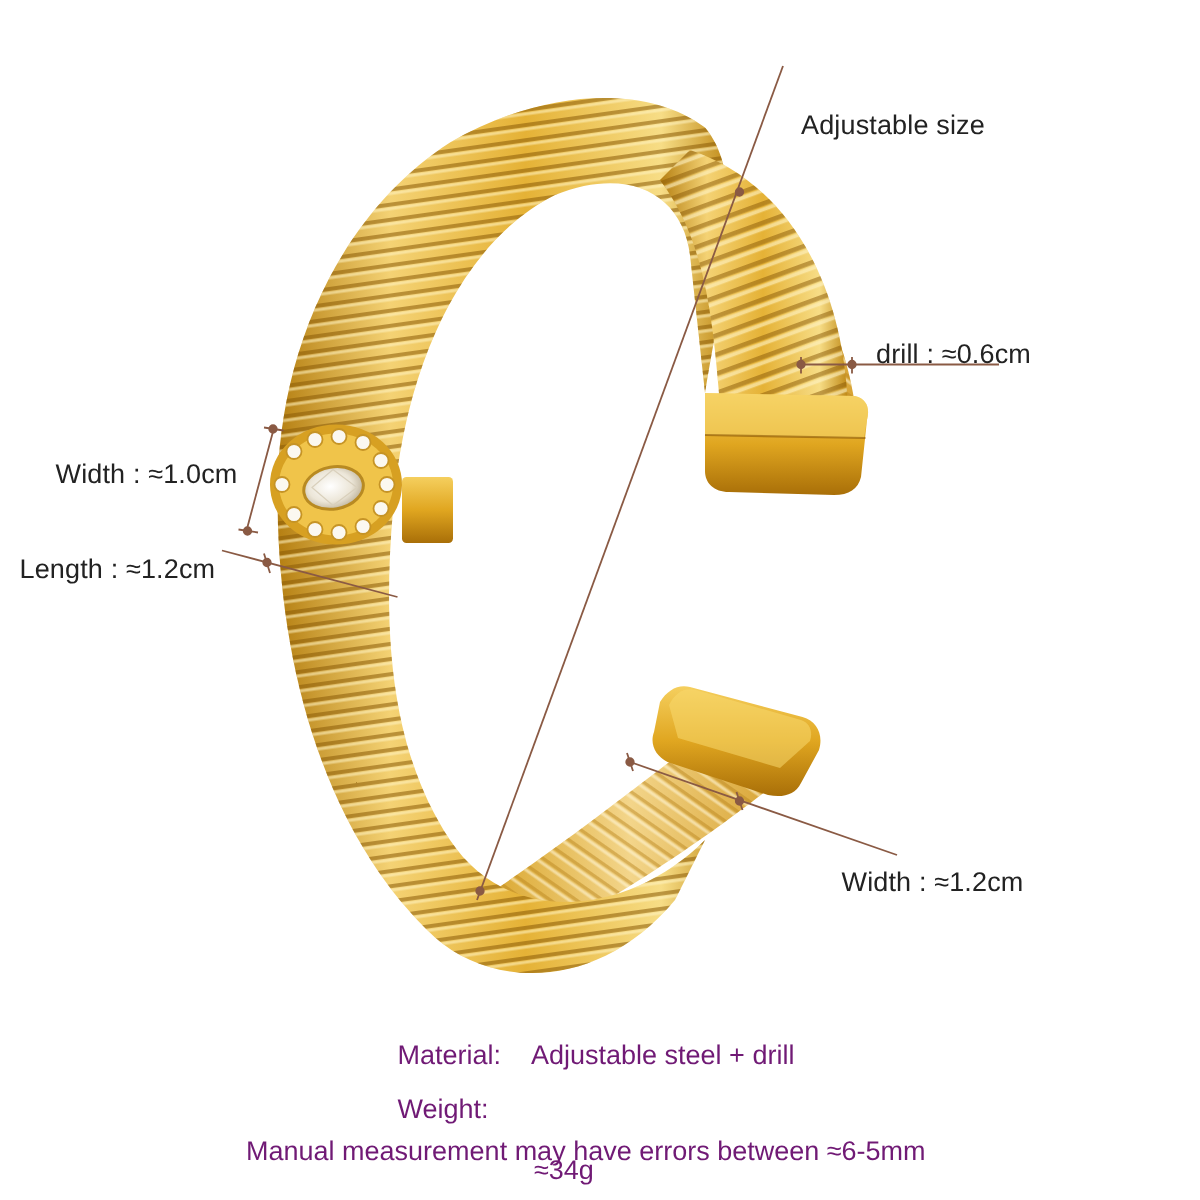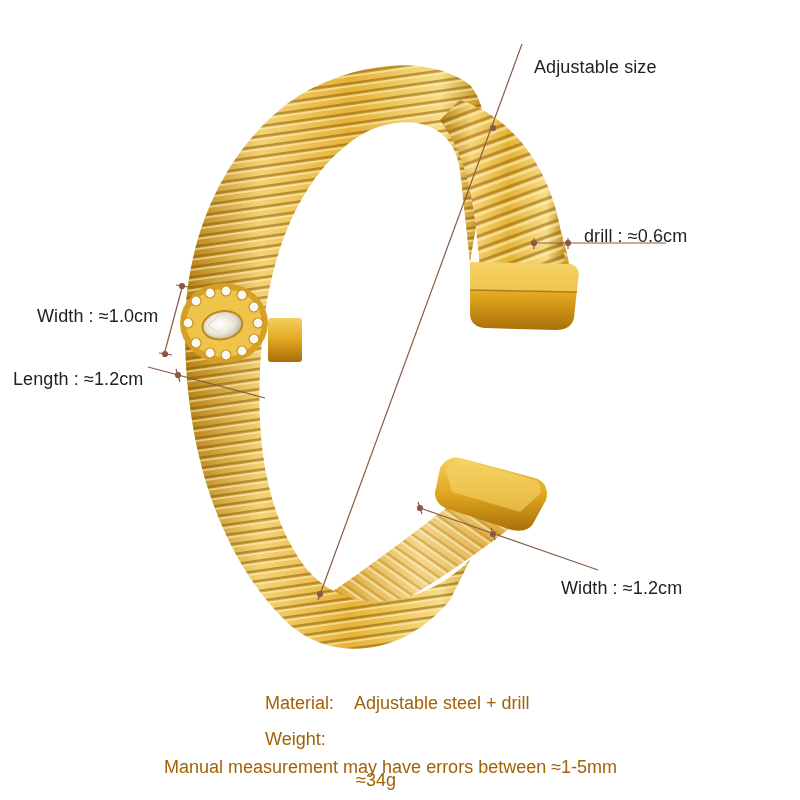--- a/index.html
+++ b/index.html
@@ -1,19 +1,19 @@
 <!DOCTYPE html>
 <html><head>
 <meta charset="utf-8">
 <style>
   html, body { margin:0; padding:0; background:#ffffff; }
   .canvas { position:relative; width:800px; height:800px; overflow:hidden; background:#ffffff; font-family:"Liberation Sans", "DejaVu Sans", sans-serif; color:#1f1f1f; }
   .art { position:absolute; left:0; top:0; width:800px; height:800px; }
   .lbl { position:absolute; font-size:18px; line-height:22px; white-space:nowrap; color:#222; letter-spacing:0.1px; }
-  .spec { position:absolute; font-size:18px; line-height:22px; white-space:nowrap; color:#a16207; }
+  .spec { position:absolute; font-size:18px; line-height:22px; white-space:nowrap; color:#701a75; }
 </style>
 </head>
 <body>
 
 <div class="canvas">
 
   <svg class="art" viewBox="0 0 800 800">
     <defs>
       <linearGradient id="gBand" x1="0" y1="0" x2="1" y2="0">
         <stop offset="0" stop-color="#b57f12"></stop>
@@ -127,24 +127,24 @@
         <line x1="176" y1="369" x2="180" y2="382"></line>
 
       <line x1="420" y1="508" x2="598" y2="570"></line>
       <circle cx="420" cy="508" r="2.5"></circle>
         <line x1="418" y1="502" x2="422" y2="514"></line>
       <circle cx="493" cy="534" r="2.5"></circle>
         <line x1="491" y1="528" x2="495" y2="540"></line>
     </g>
   </svg>
 
-  <div class="lbl" style="left:534px; top:56px;">Adjustable size</div>
+  <div class="lbl" style="left:534px; top:72px;">Adjustable size</div>
   <div class="lbl" style="left:584px; top:225px;">drill : ≈0.6cm</div>
   <div class="lbl" style="left:37px; top:305px;">Width : ≈1.0cm</div>
   <div class="lbl" style="left:13px; top:368px;">Length : ≈1.2cm</div>
   <div class="lbl" style="left:561px; top:577px;">Width : ≈1.2cm</div>
 
   <div class="spec" style="left:265px; top:692px;">Material:</div>
   <div class="spec" style="left:354px; top:692px;">Adjustable steel + drill</div>
   <div class="spec" style="left:265px; top:728px;">Weight:</div>
   <div class="spec" style="left:356px; top:769px;">≈34g</div>
-  <div class="spec" style="left:164px; top:756px;">Manual measurement may have errors between ≈1-5mm</div>
+  <div class="spec" style="left:164px; top:756px;">Manual measurement may have errors between ≈6-5mm</div>
 </div>
 
 </body></html>

